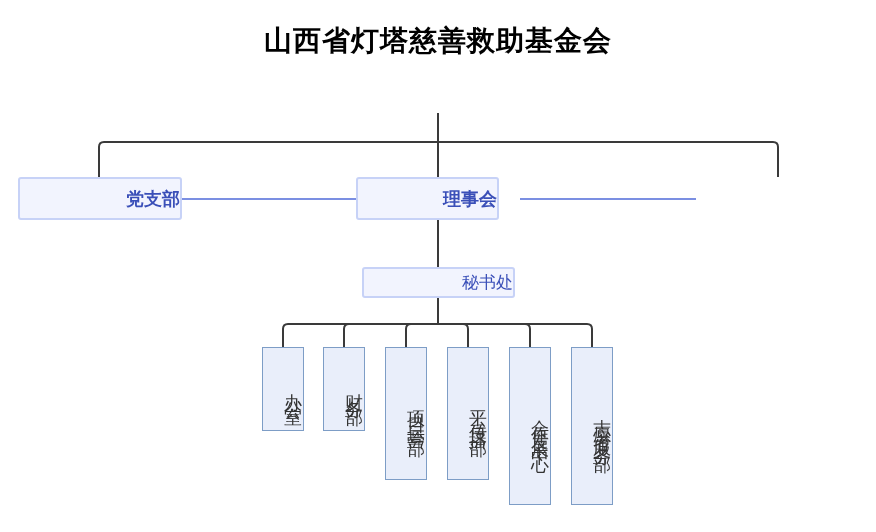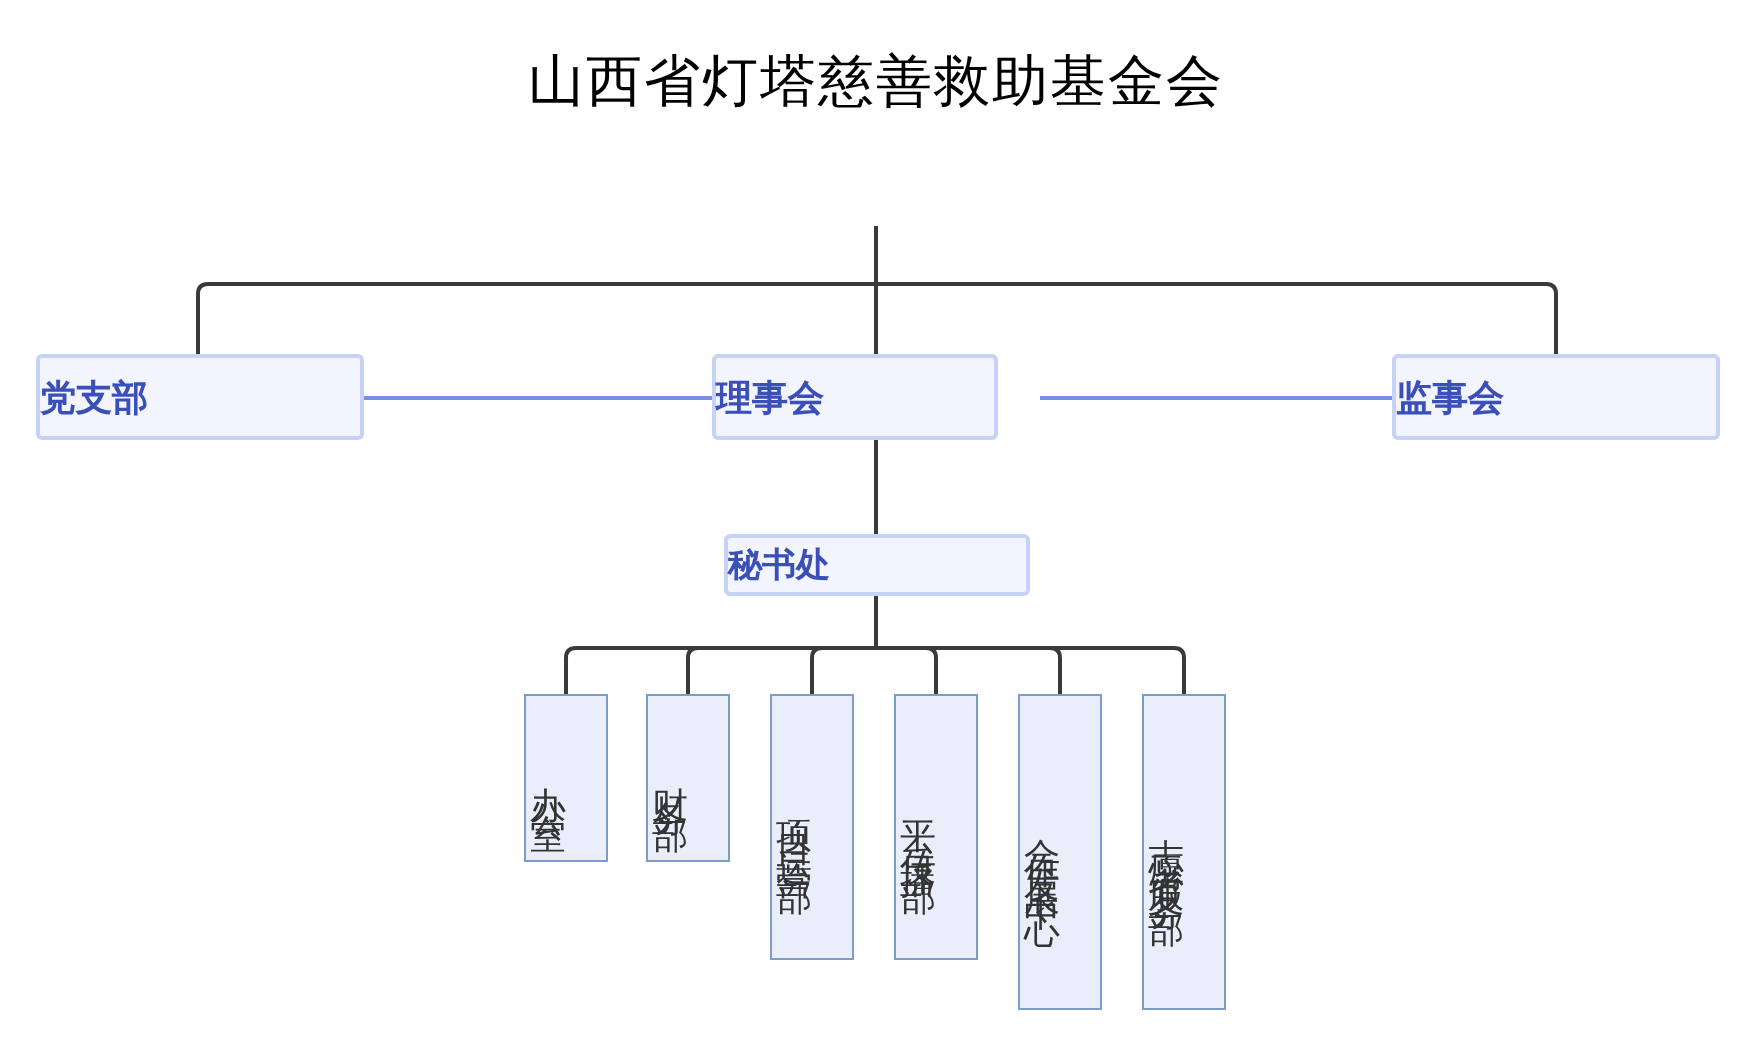--- a/index.html
+++ b/index.html
@@ -2,33 +2,33 @@
 <html><head>
 <meta charset="utf-8">
 <style>
   html,body{margin:0;padding:0;background:#ffffff;}
   .canvas{
     position:relative;width:876px;height:532px;background:#ffffff;overflow:hidden;
     font-family:"DejaVu Sans","Liberation Sans",sans-serif;
   }
   .title{
     position:absolute;left:0;top:22px;width:876px;text-align:center;
-    font-size:28px;font-weight:normal;color:#000000;line-height:38px;letter-spacing:1px;
+    font-size:28px;font-weight:bold;color:#000000;line-height:38px;letter-spacing:1px;
   }
   .connectors{position:absolute;left:0;top:0;}
   .box{
-    position:absolute;box-sizing:border-box;display:flex;align-items:center;justify-content:flex-start;
+    position:absolute;box-sizing:border-box;display:flex;align-items:center;justify-content:flex-end;
   }
   .lv1{
     top:177px;height:43px;background:#f2f4fe;border:2px solid #c7d2f7;border-radius:3px;
     color:#3a4fb8;font-weight:bold;font-size:18px;
   }
   .sec{
     top:267px;left:362px;width:153px;height:31px;background:#f2f4fe;border:2px solid #c7d2f7;
-    border-radius:3px;color:#3a4fb8;font-weight:bold;font-size:17px;
+    border-radius:3px;color:#3a4fb8;font-weight:normal;font-size:17px;
   }
   .dept{
     top:347px;width:42px;background:#e9eefa;border:1px solid #7d9dc6;
     color:#333333;font-size:18px;
   }
   .dept span{
     writing-mode:vertical-rl;text-orientation:upright;letter-spacing:7px;line-height:20px;
   }
 </style>
 </head>
@@ -59,23 +59,20 @@
       <path d="M520,199 L696,199"></path>
     </g>
   </svg>
 
   <div class="box lv1" style="left:18px;width:164px">
     <span>党支部</span>
   </div>
   <div class="box lv1" style="left:356px;width:143px">
     <span>理事会</span>
   </div>
-  <div class="box lv1" style="left:696px;width:164px">
-    <span>监事会</span>
-  </div>
 
   <div class="box sec">
     <span>秘书处</span>
   </div>
 
   <div class="box dept" style="left:262px;height:84px">
     <span>办公室</span>
   </div>
   <div class="box dept" style="left:323px;height:84px">
     <span>财务部</span>

